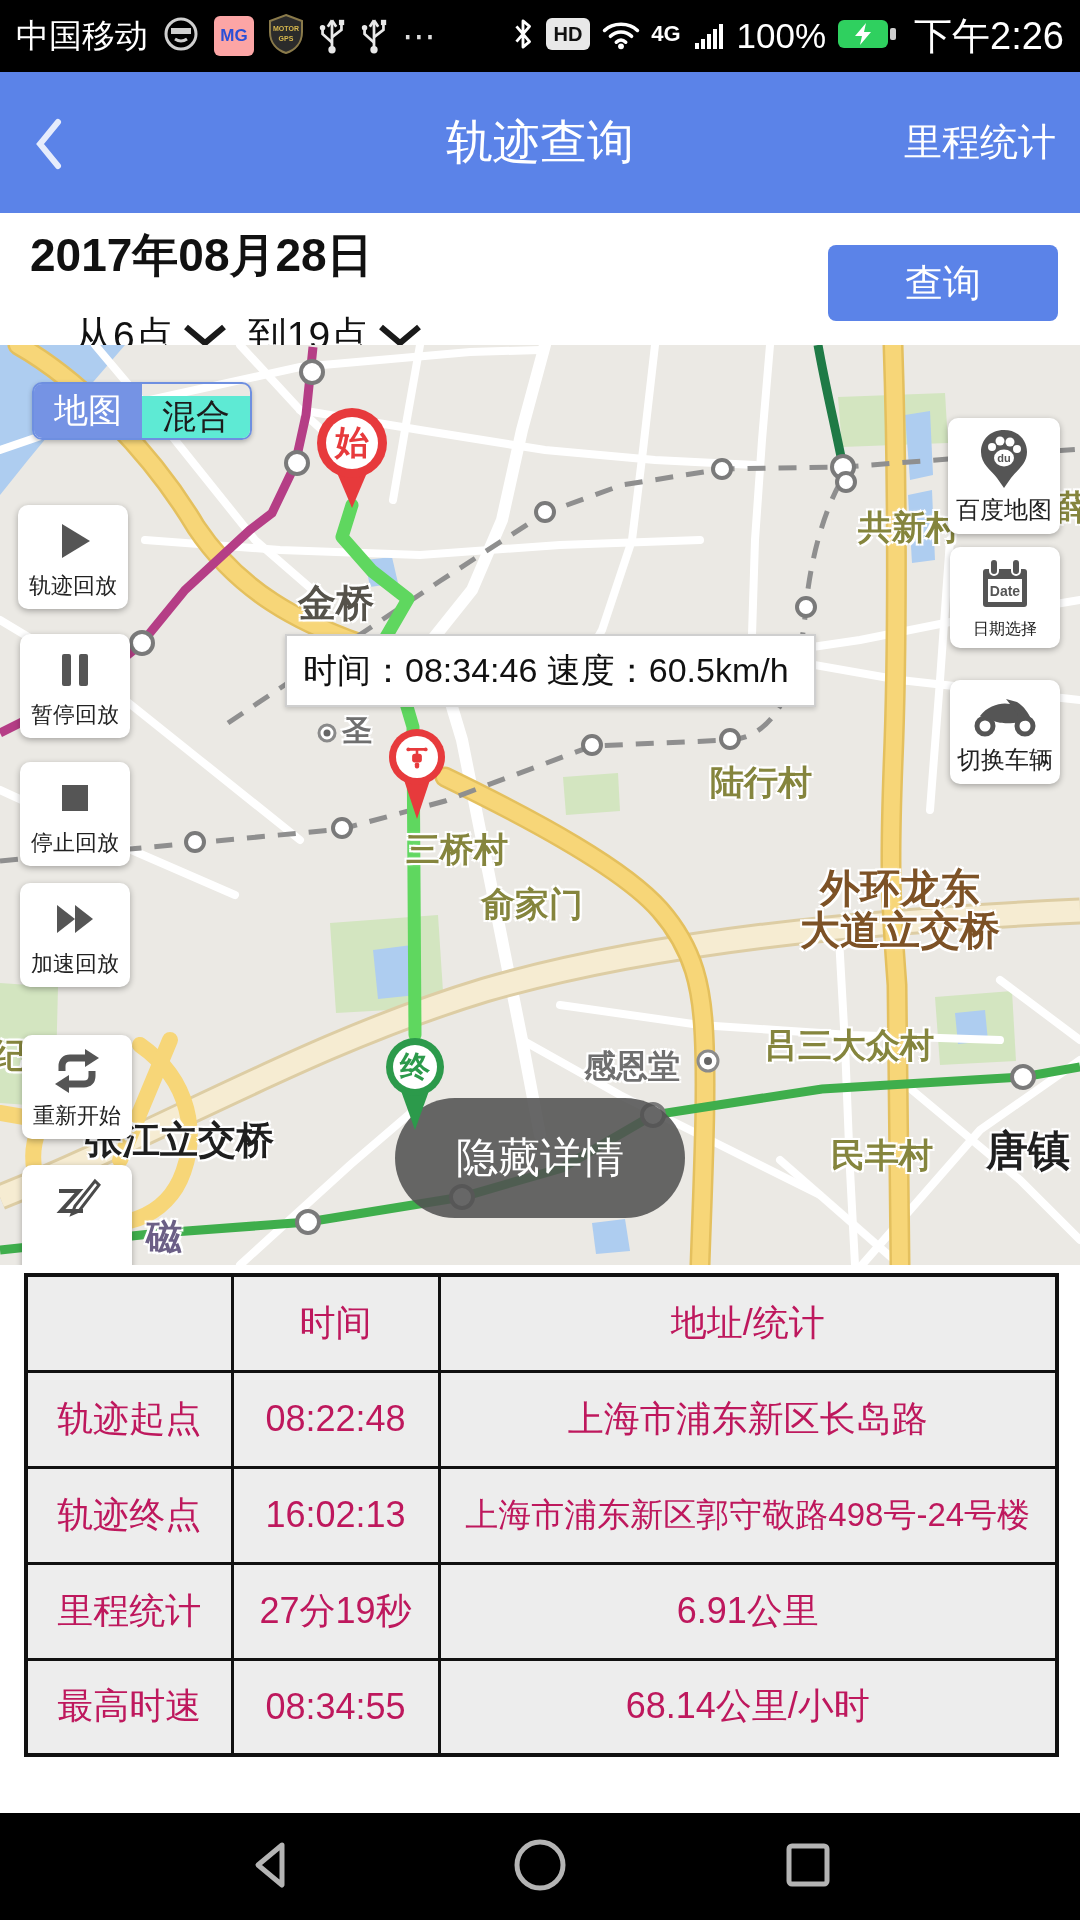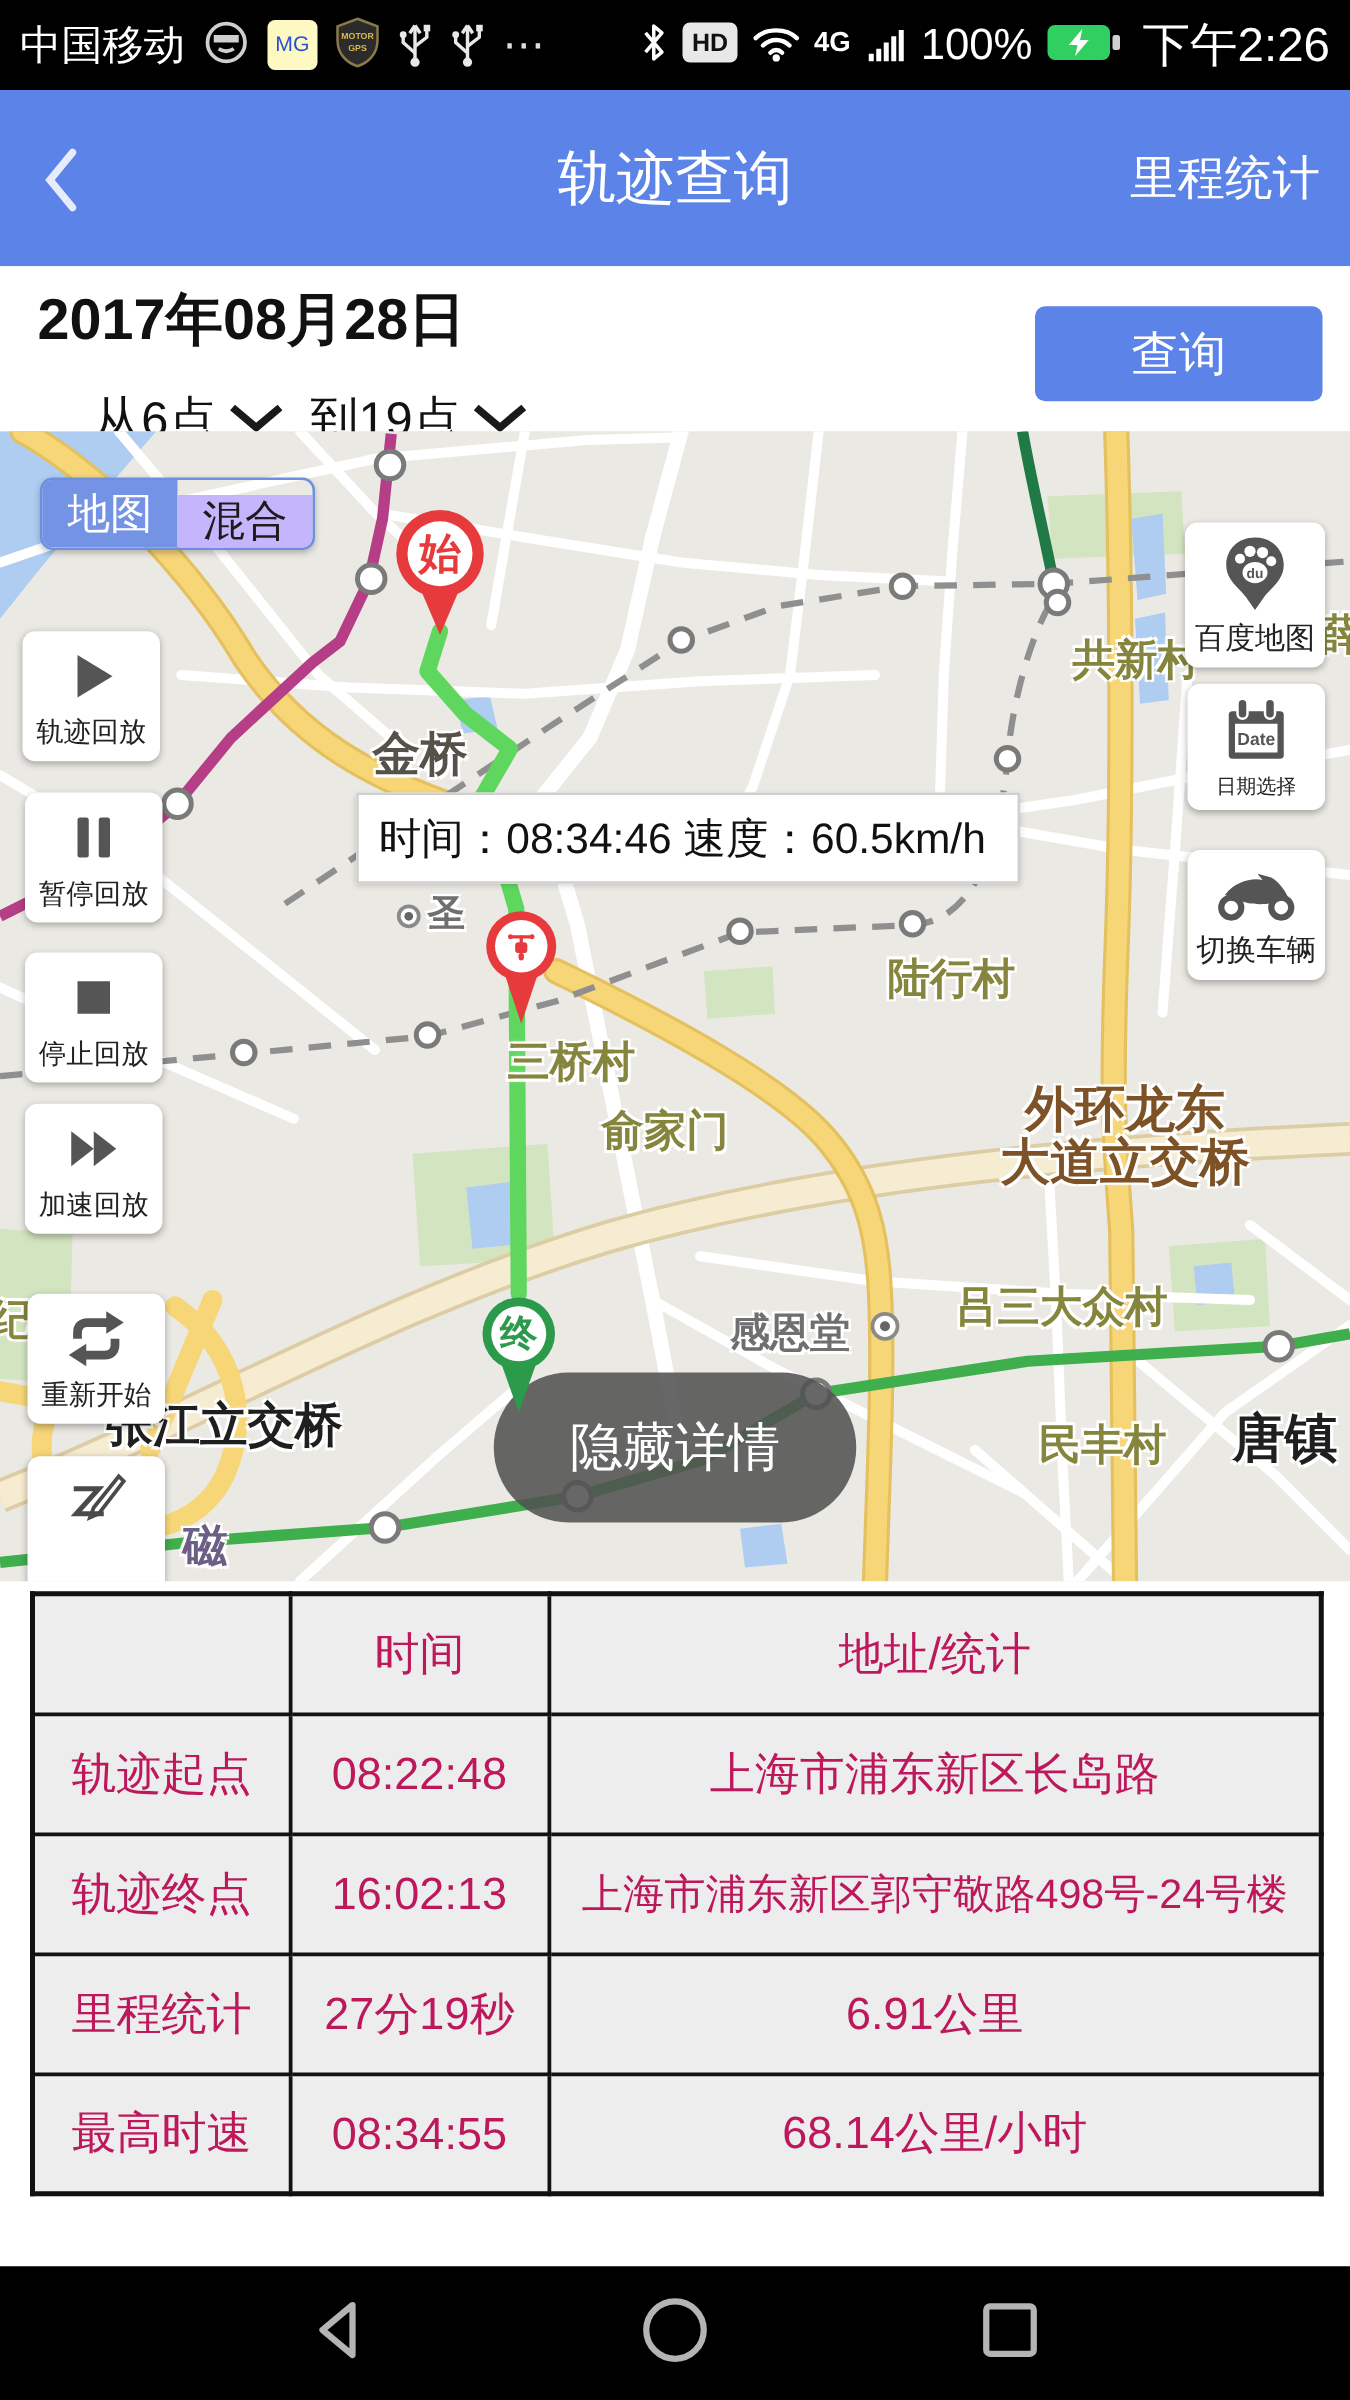--- a/index.html
+++ b/index.html
@@ -7,22 +7,22 @@
   .screen{position:relative;width:1080px;height:1920px;background:#fff;overflow:hidden;
           font-family:"Liberation Sans","DejaVu Sans",sans-serif;margin:0 auto;}
 
   
   .statusbar{height:72px;background:#000;display:flex;align-items:center;padding:0 16px;color:#fff;}
   .sb-left{display:flex;align-items:center;gap:14px;}
   .sb-carrier{font-size:33px;}
   .sb-right{margin-left:auto;display:flex;align-items:center;gap:10px;}
   .sb-time{font-size:38px;margin-left:6px;}
   .sb-pct{font-size:35px;}
-  .mg-ico{width:40px;height:40px;border-radius:6px;background:#fef9c3;color:#2a4fd7;
-          font-weight:normal;font-size:17px;display:flex;align-items:center;justify-content:center;}
+  .mg-ico{width:40px;height:40px;border-radius:6px;background:#fca5a5;color:#2a4fd7;
+          font-weight:bold;font-size:17px;display:flex;align-items:center;justify-content:center;}
   .sb-more{font-size:34px;letter-spacing:2px;color:#ddd;}
   .fourg{font-size:22px;font-weight:bold;margin-right:2px;align-self:flex-start;margin-top:10px;}
 
   
   .header{height:141px;background:#5b83e8;position:relative;display:flex;align-items:center;}
   .hd-title{position:absolute;left:0;right:0;text-align:center;color:#fff;font-size:47px;}
   .hd-back{position:absolute;left:34px;top:46px;}
   .hd-action{position:absolute;right:24px;color:#fff;font-size:38px;}
 
   
@@ -62,21 +62,21 @@
   .blackl{color:#1f1f1f;}
   .darkl{color:#55524a;}
   .purpl{color:#6b5f86;}
   .waihuan{width:220px;text-align:center;line-height:1.05;}
 
   
   .ltoggle{position:absolute;left:32px;top:37px;width:220px;height:58px;z-index:6;display:flex;
            border:2px solid #6e8fe0;border-radius:10px;overflow:hidden;box-shadow:0 2px 5px rgba(0,0,0,.25);}
   .ltoggle .seg{flex:1;display:flex;align-items:center;justify-content:center;font-size:34px;}
   .seg-map{background:#7593e4;color:#fff;}
-  .seg-hyb{background:#c4b5fd;color:#1c1c1c;margin-top:12px;}
+  .seg-hyb{background:#5eead4;color:#1c1c1c;margin-top:12px;}
 
   
   .ctl{position:absolute;width:110px;background:#fff;border-radius:10px;z-index:6;
        box-shadow:0 2px 6px rgba(0,0,0,.3);display:flex;flex-direction:column;align-items:center;
        padding:10px 0 8px;}
   .ctl .lbl{font-size:22px;color:#222;margin-top:4px;}
 
   
   .pin{position:absolute;z-index:4;}
   .pin .c{border-radius:50%;display:flex;align-items:center;justify-content:center;position:relative;z-index:2;}

